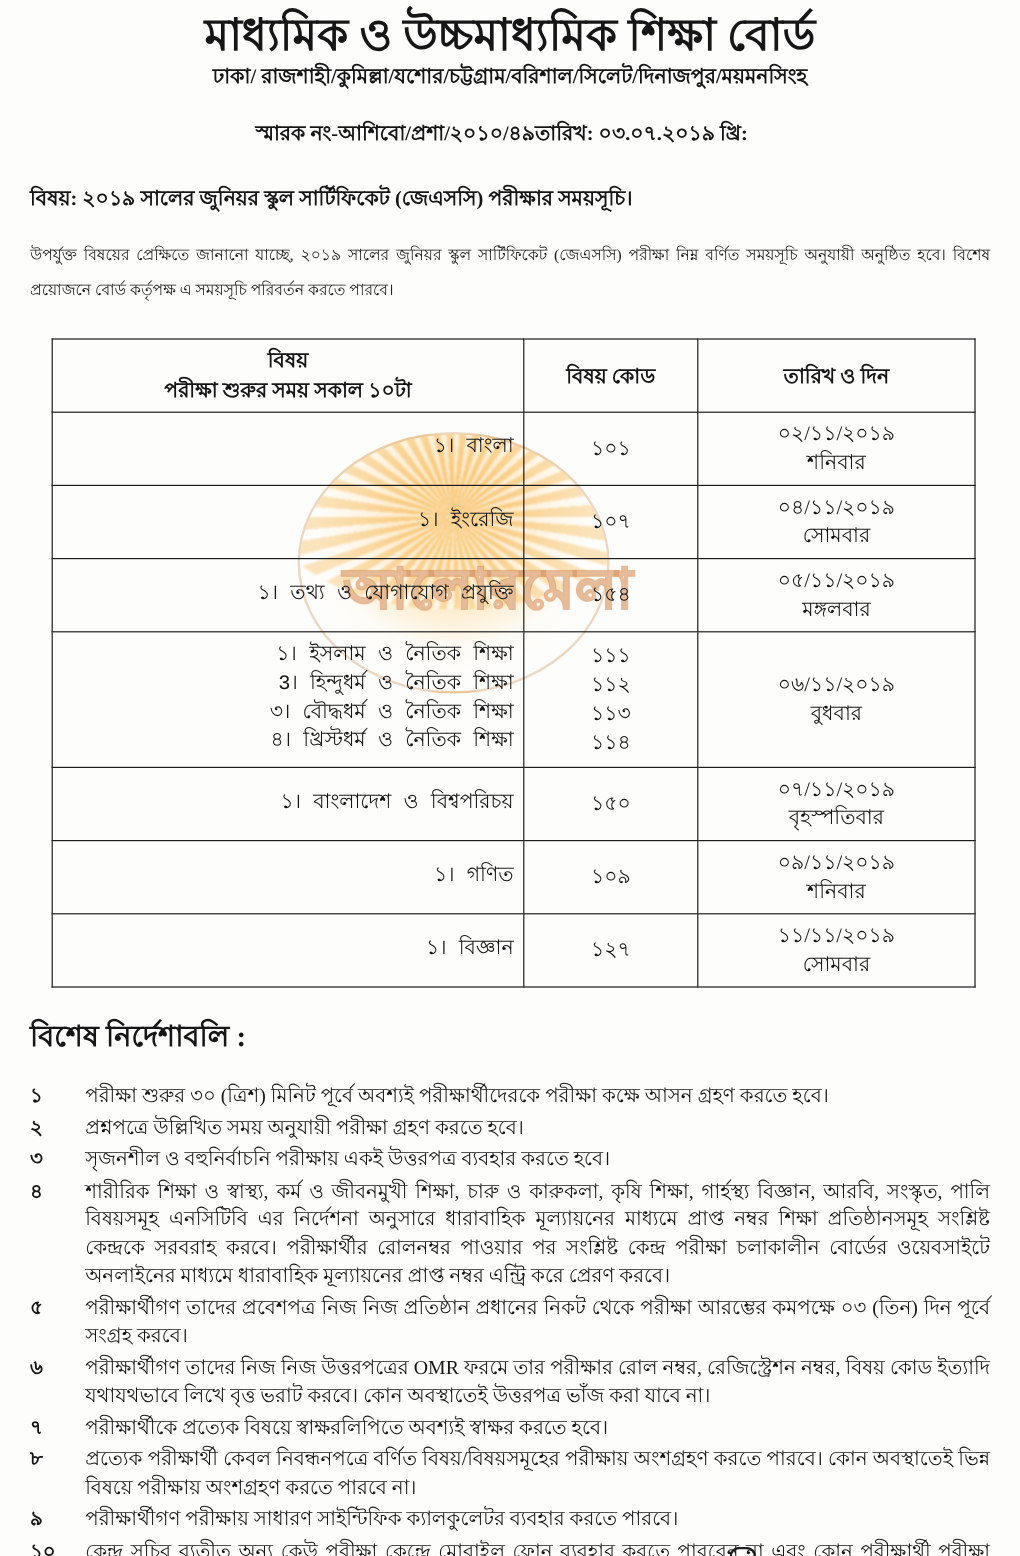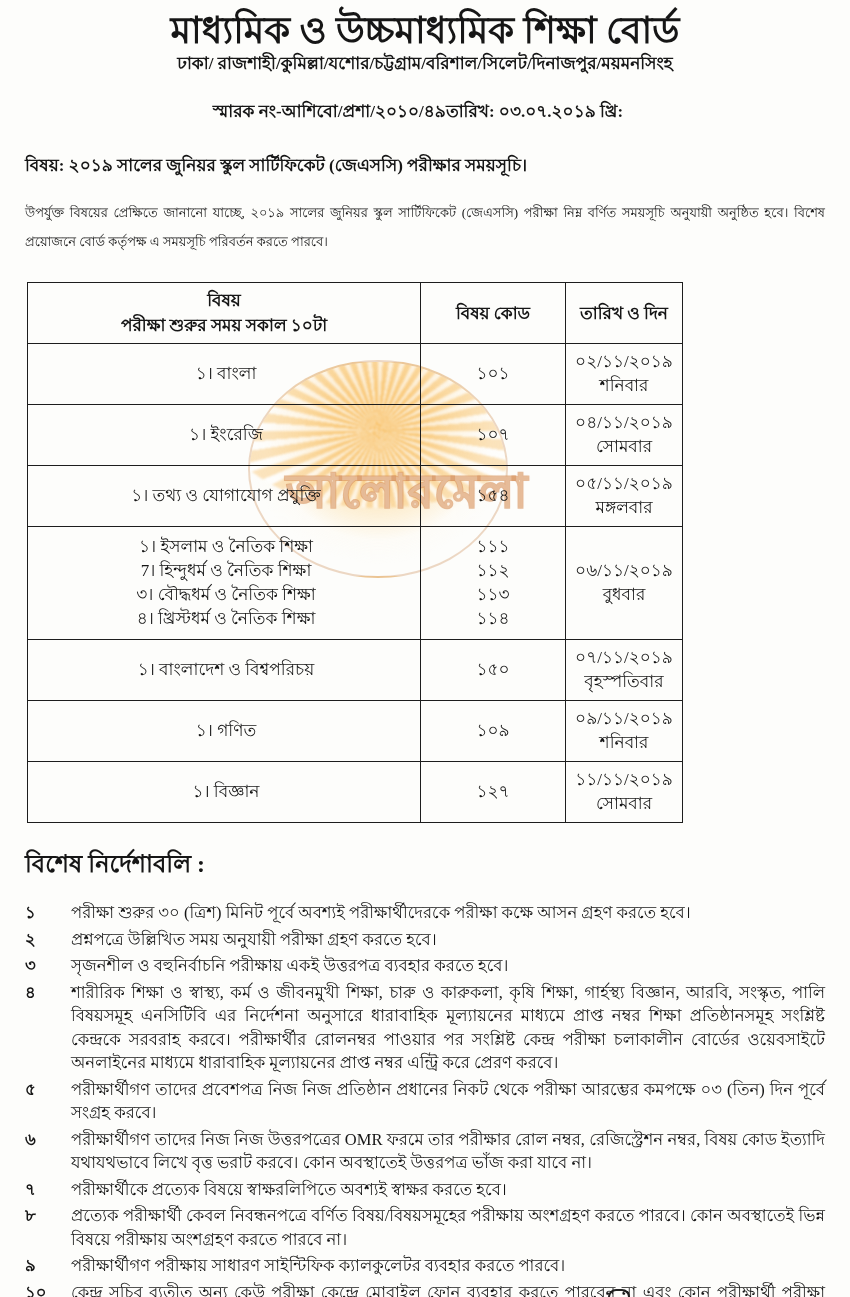--- a/index.html
+++ b/index.html
@@ -44,28 +44,28 @@
     position:absolute;left:-20px;right:-20px;top:44%;
     text-align:right;font-size:46px;font-weight:bold;letter-spacing:1px;
     color:rgba(253,243,228,.92);
     -webkit-text-stroke:2px rgba(200,105,35,.55);
     text-shadow:0 0 2px rgba(200,110,40,.45);
     white-space:nowrap;
   }
   
   .schedule{
     position:relative;z-index:1;
-    width:656px;margin:26px 0 0 2px;
+    width:770px;margin:26px 0 0 18px;
     border-collapse:collapse;font-size:17px;
     background:transparent;
     padding-left:16px;
   }
   .schedule th,.schedule td{border:1.6px solid #1d1d1d;background:transparent;}
   .schedule thead th{font-weight:600;text-align:center;vertical-align:middle;padding:5px 4px;line-height:25px;}
-  .col-subject{width:372px;text-align:center;padding:8px 8px 8px 12px;vertical-align:middle;}
+  .col-subject{width:372px;text-align:right;padding:8px 8px 8px 12px;vertical-align:middle;font-family:Liberation Mono, monospace;}
   .col-code{width:136px;text-align:center;padding:8px 4px;vertical-align:middle;}
   .col-date{text-align:center;padding:6px 4px;vertical-align:middle;}
   .cell-line{line-height:24px;font-weight:500;}
   
   .instr-title{margin-top:22px;font-size:24px;font-weight:600;position:relative;z-index:1;}
   .instr-list{margin-top:16px;position:relative;z-index:1;}
   .instr-item{display:flex;align-items:flex-start;margin-bottom:3px;}
   .instr-num{flex:0 0 46px;font-size:16.5px;font-weight:600;line-height:23.5px;}
   .instr-text{flex:1;font-size:16.5px;line-height:23.5px;text-align:justify;font-weight:500;}
   .bottom-cutoff{
@@ -140,21 +140,21 @@
             <div class="cell-line">১৫৪</div>
           </td>
           <td class="col-date">
             <div class="cell-line">০৫/১১/২০১৯</div>
             <div class="cell-line">মঙ্গলবার</div>
           </td>
         </tr>
         <tr>
           <td class="col-subject">
             <div class="cell-line">১। ইসলাম ও নৈতিক শিক্ষা</div>
-            <div class="cell-line">7। হিন্দুধর্ম ও নৈতিক শিক্ষা</div>
+            <div class="cell-line">3। হিন্দুধর্ম ও নৈতিক শিক্ষা</div>
             <div class="cell-line">৩। বৌদ্ধধর্ম ও নৈতিক শিক্ষা</div>
             <div class="cell-line">৪। খ্রিস্টধর্ম ও নৈতিক শিক্ষা</div>
           </td>
           <td class="col-code">
             <div class="cell-line">১১১</div>
             <div class="cell-line">১১২</div>
             <div class="cell-line">১১৩</div>
             <div class="cell-line">১১৪</div>
           </td>
           <td class="col-date">

